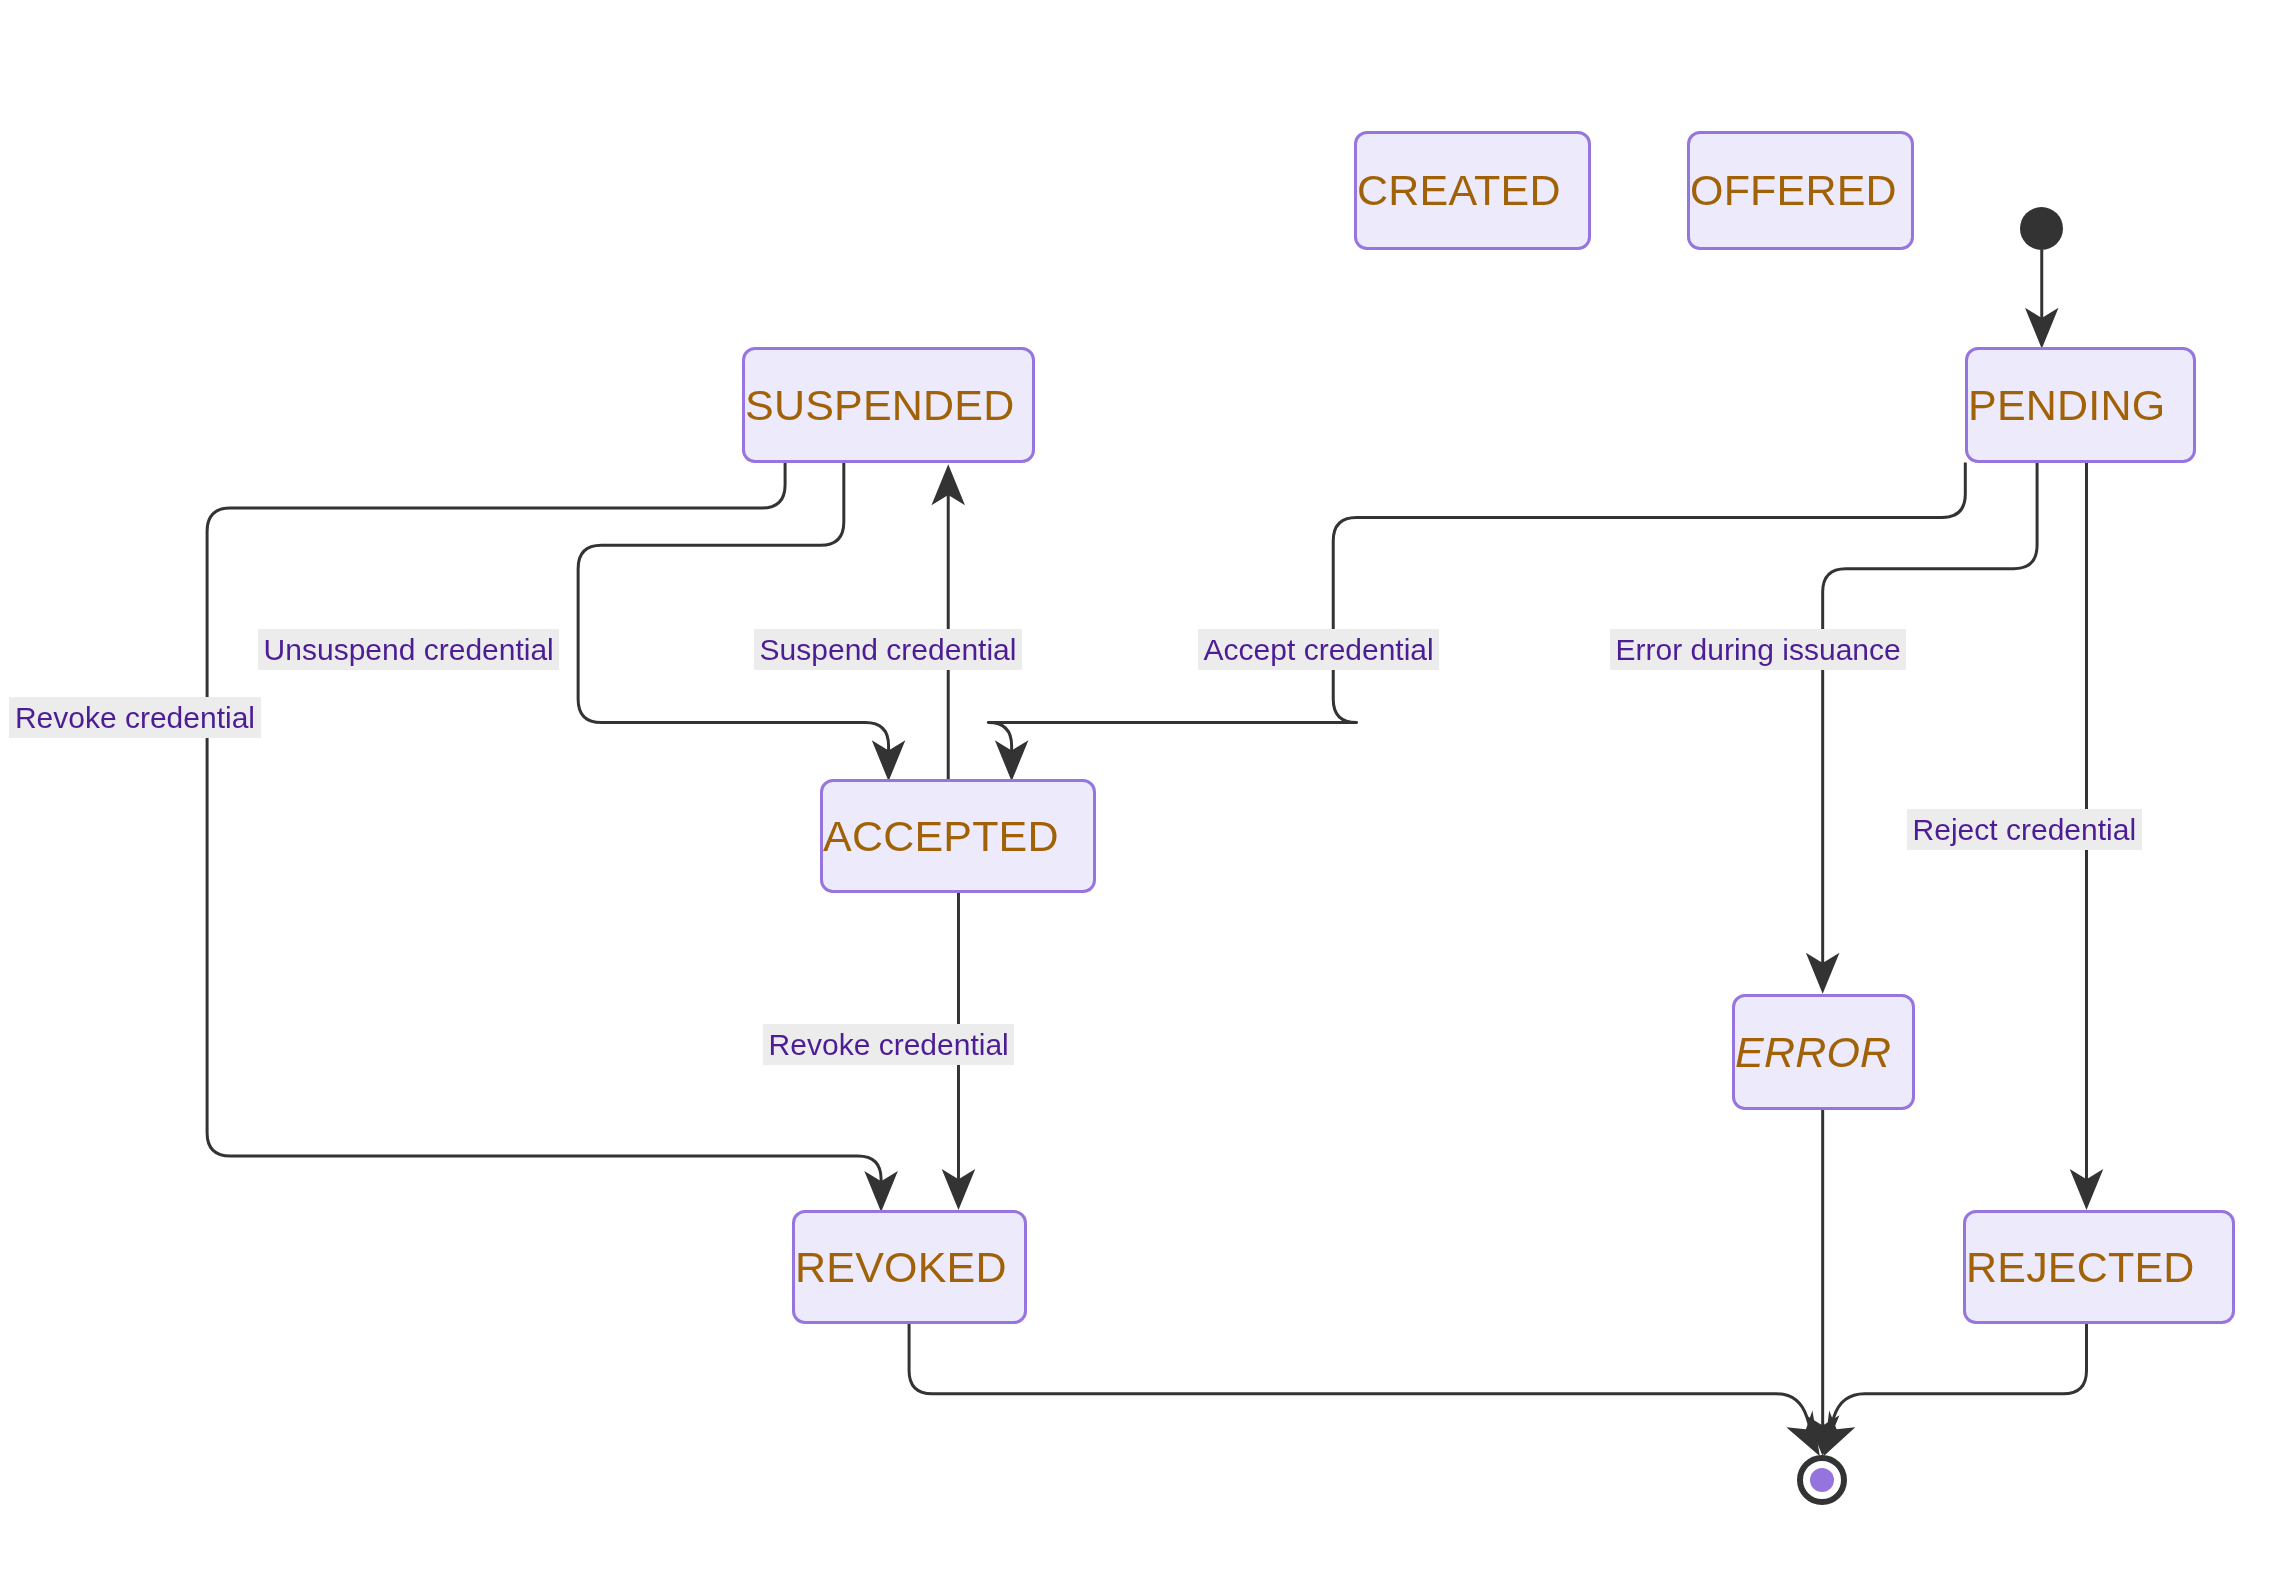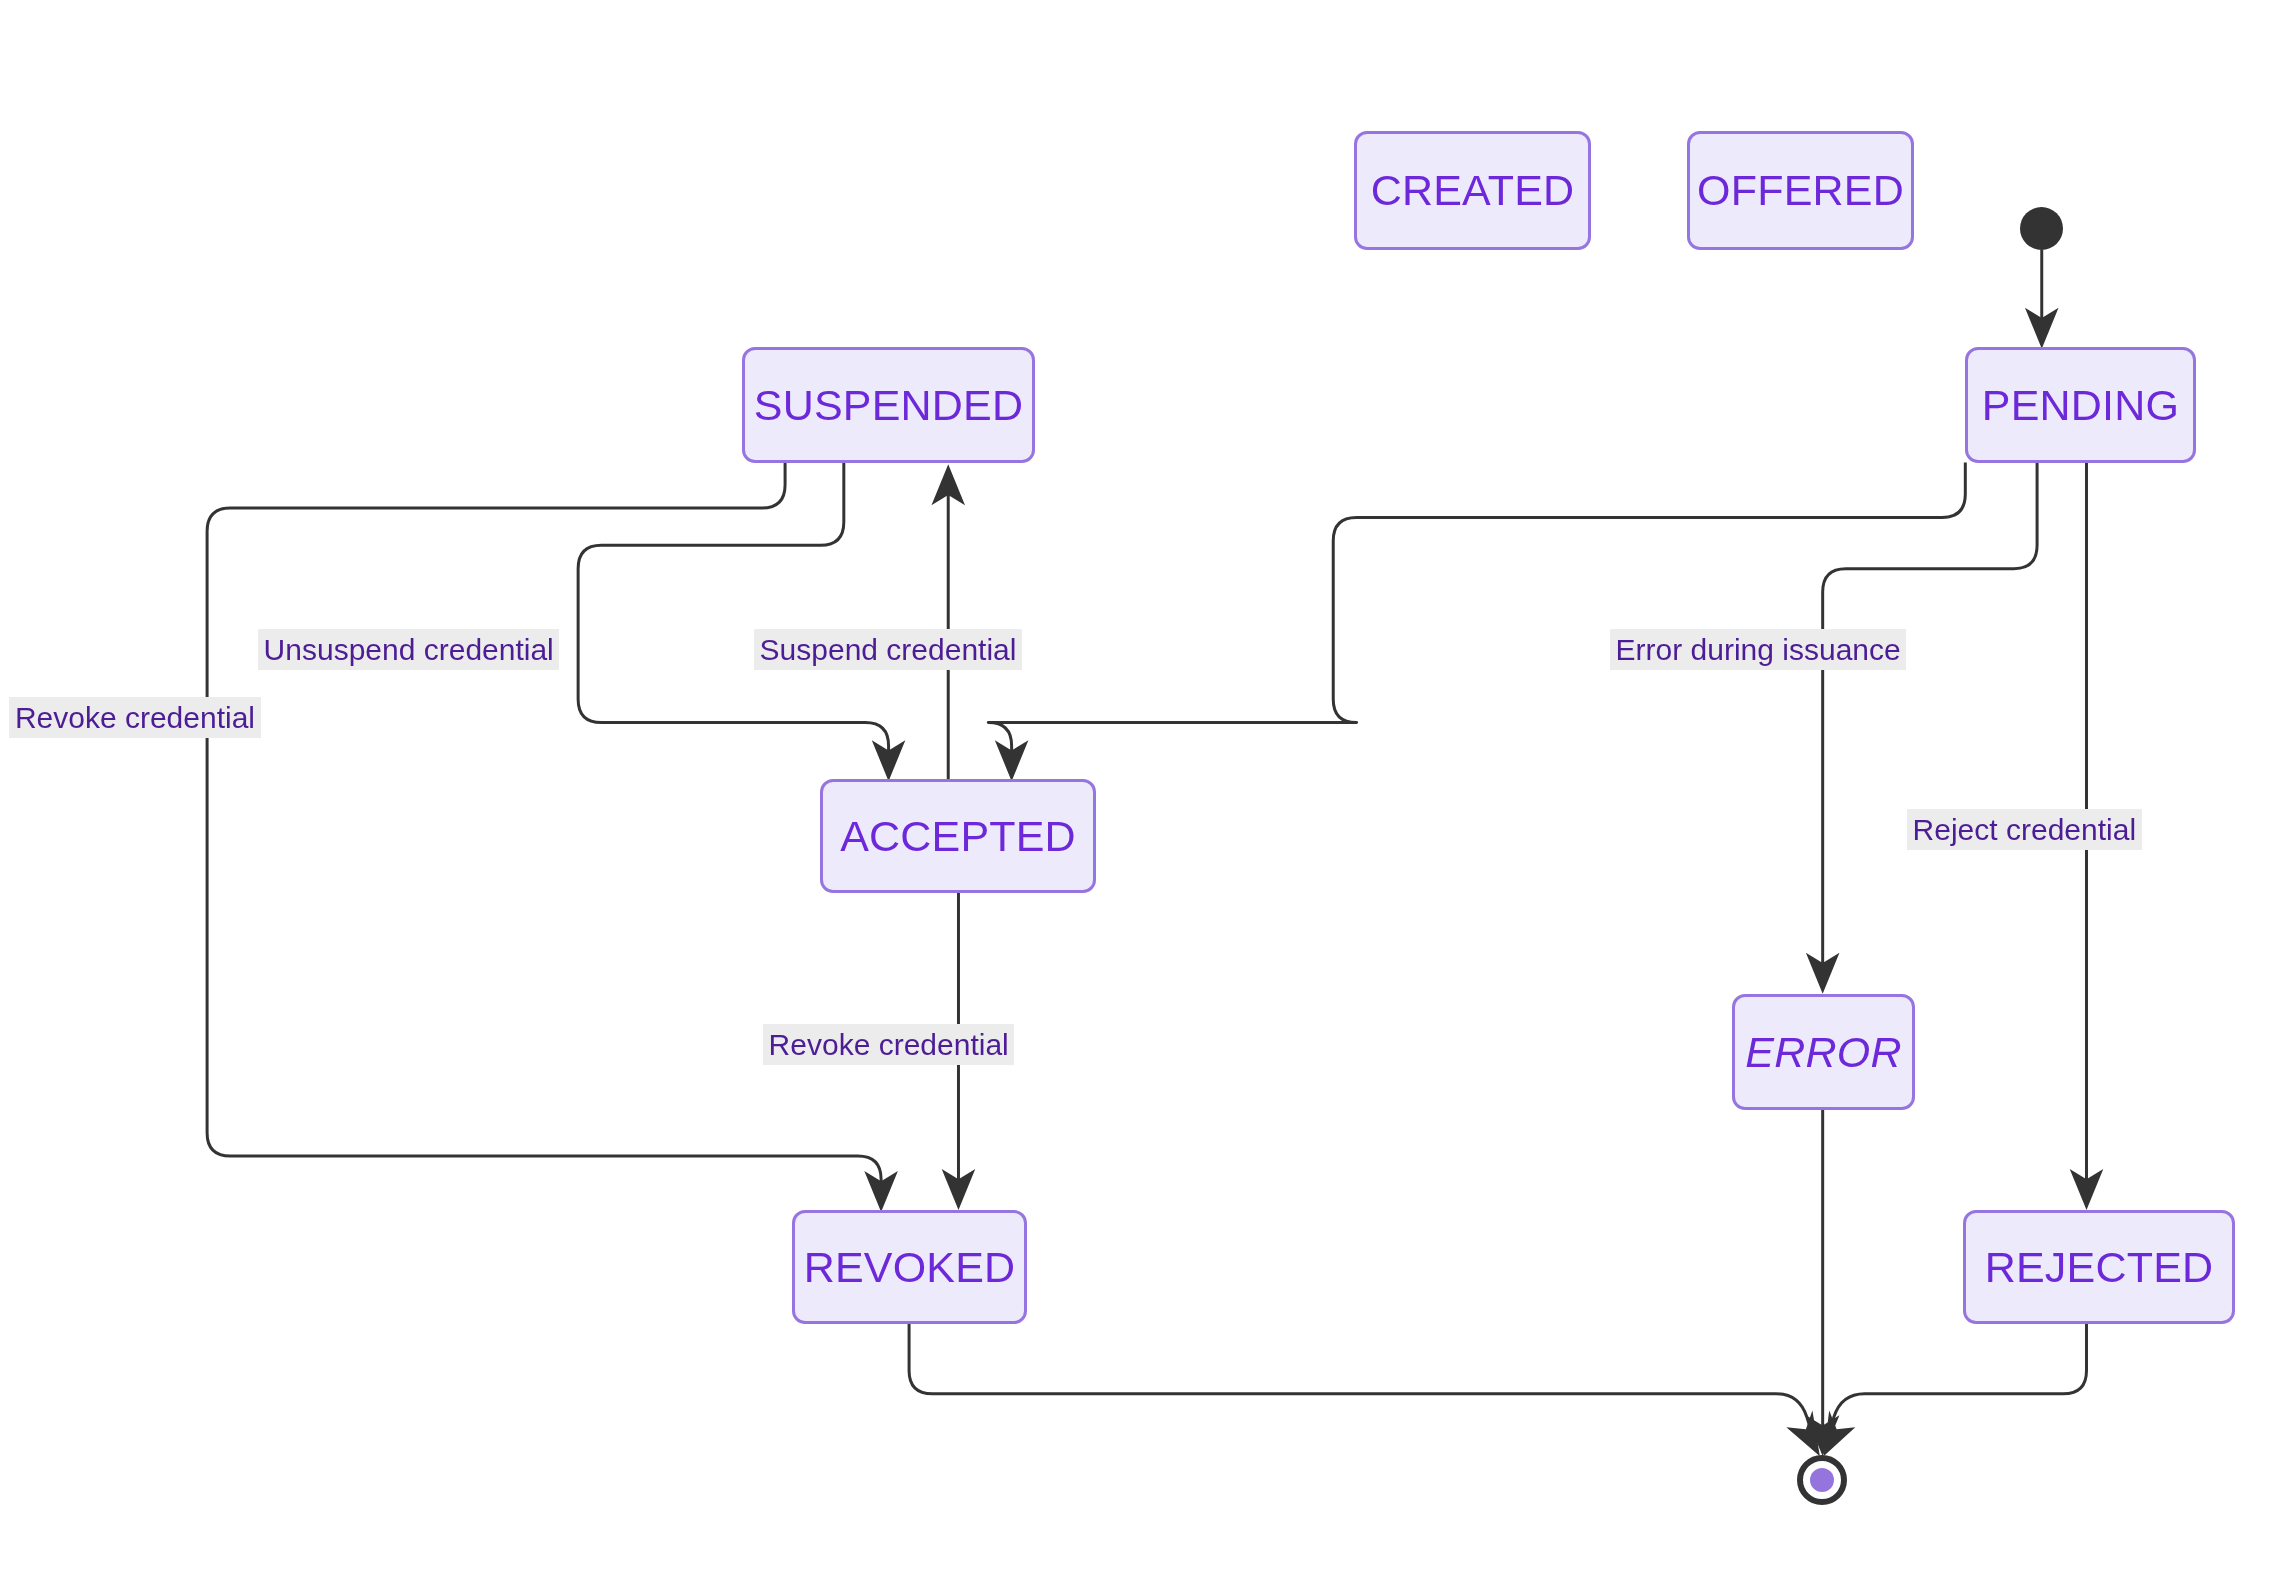--- a/index.html
+++ b/index.html
@@ -37,22 +37,22 @@
     stroke: none;
   }
   .state-node {
     position: absolute;
     box-sizing: border-box;
     background: #ECEAFB;
     border: 3px solid #9775E0;
     border-radius: 13px;
     display: flex;
     align-items: center;
-    justify-content: center;
-    color: #6d28d9;
+    justify-content: flex-start;
+    color: #a16207;
     font-size: 43px;
     font-family: "Liberation Sans", "DejaVu Sans", sans-serif;
     letter-spacing: 0.2px;
     white-space: nowrap;
     user-select: none;
   }
   .edge-label {
     position: absolute;
     background: #ECECEC;
     color: #4c1d95;
@@ -184,20 +184,21 @@
   <div class="end-node-outer" style="left:1797px; top:1455px; width:50px; height:50px;">
     <div class="end-node-inner" style="width:24px; height:24px;"></div>
   </div>
 
   <div class="edge-label" style="left:9.3px; top:697px;">Revoke credential</div>
 
   <div class="edge-label" style="left:258px; top:629px;">Unsuspend credential</div>
 
   <div class="edge-label" style="left:754px; top:629px;">Suspend credential</div>
 
+  <div class="edge-label" style="left:1198px; top:629px;">Accept credential</div>
 
   <div class="edge-label" style="left:1610px; top:629px;">Error during issuance</div>
 
   <div class="edge-label" style="left:763px; top:1024px;">Revoke credential</div>
 
   <div class="edge-label" style="left:1907px; top:809px;text-align:center;">Reject credential</div>
 
 </div>
 
 

